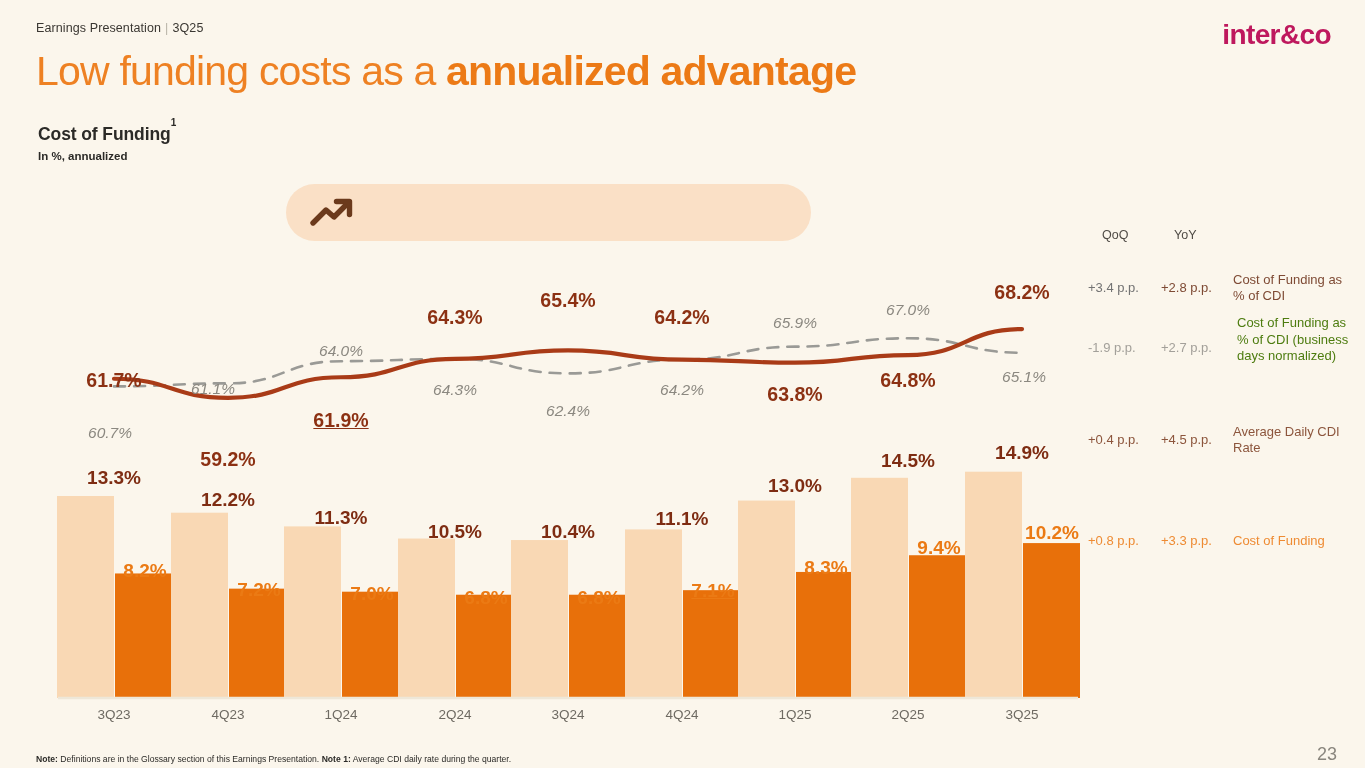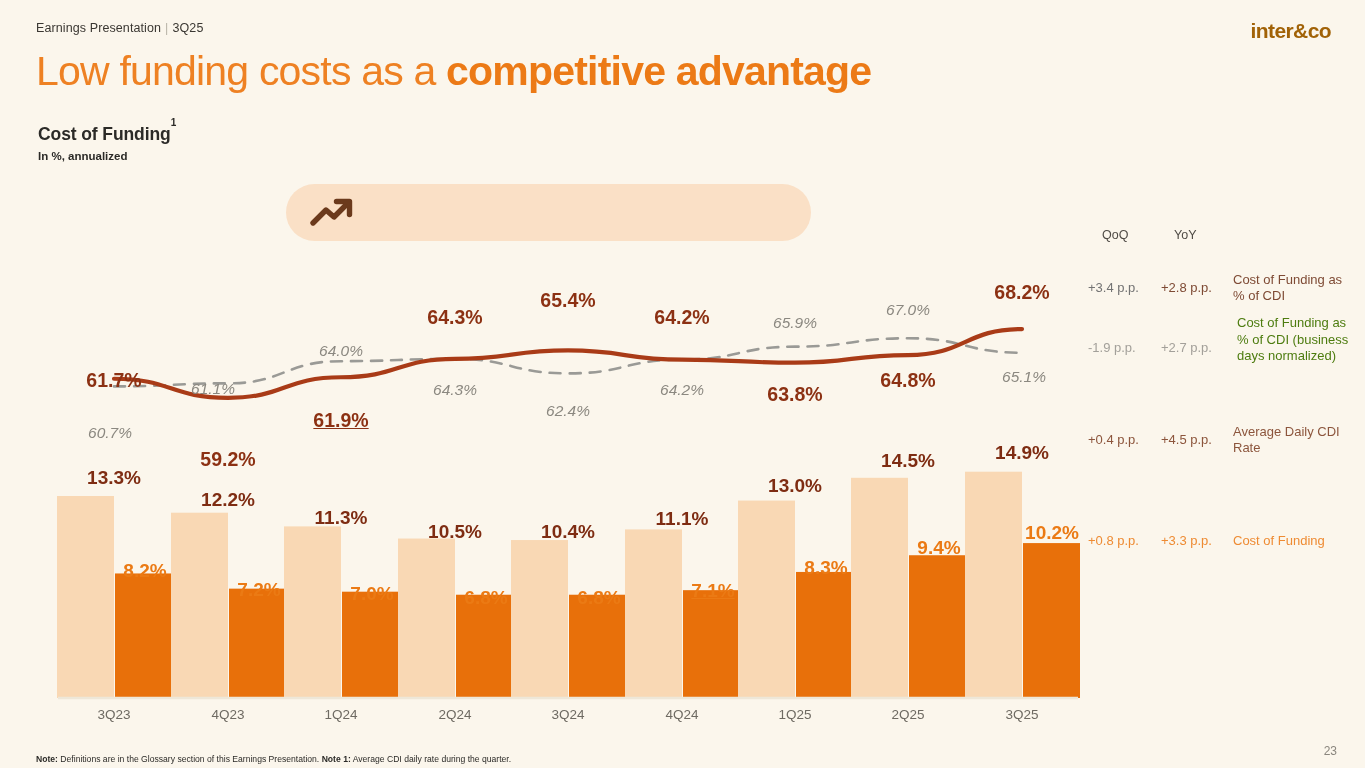--- a/index.html
+++ b/index.html
@@ -13,21 +13,21 @@
   .slide{position:absolute;inset:0;}
 
   
   .kicker{
     position:absolute;left:36px;top:21px;
     font-size:12.5px;color:#3A3732;letter-spacing:.1px;
   }
   .kicker .sep{color:#B9B4A8;margin:0 4px;font-weight:300;}
   .logo{
     position:absolute;right:34px;top:19px;
-    font-size:21px;font-weight:bold;color:#a16207;
+    font-size:28px;font-weight:bold;color:#be185d;
     letter-spacing:-.6px;
   }
   .title{
     position:absolute;left:36px;top:48px;
     font-size:41px;color:#EE8123;font-weight:400;
     letter-spacing:-.8px;white-space:nowrap;
   }
   .title b{font-weight:bold;color:#EC7A16;}
   .chart-title{
     position:absolute;left:38px;top:124px;
@@ -86,36 +86,36 @@
   .mname{position:absolute;font-size:13px;line-height:16.5px;width:120px;}
 
   
   .footnote{
     position:absolute;left:36px;top:754px;
     font-size:8.6px;color:#2B2A27;letter-spacing:0px;
   }
   .footnote b{font-weight:bold;}
   .pageno{
     position:absolute;right:28px;top:744px;
-    font-size:12px;color:#8A867E;text-align:right;
+    font-size:18px;color:#8A867E;text-align:right;
   }
 </style>
 </head>
 <body>
 
 <div class="slide">
 
   <div class="kicker">
     <span>Earnings Presentation</span><span class="sep">|</span><span>3Q25</span>
   </div>
 
   <div class="logo">inter&amp;co</div>
 
   <div class="title">
-    <span>Low funding costs as a </span><b>competitive advantage</b>
+    <span>Low funding costs as a </span><b>annualized advantage</b>
   </div>
 
   <div class="chart-title">
     <span>Cost of Funding</span><sup>1</sup>
   </div>
   <div class="chart-sub">In %, annualized</div>
 
   <div class="pill">
     <svg class="pill-icon" viewBox="0 0 46 34">
       <path d="M4 27 L17 14 L25 21 L39 7" fill="none" stroke="#6B3A1C" stroke-width="5.4" stroke-linecap="round" stroke-linejoin="round"></path>

